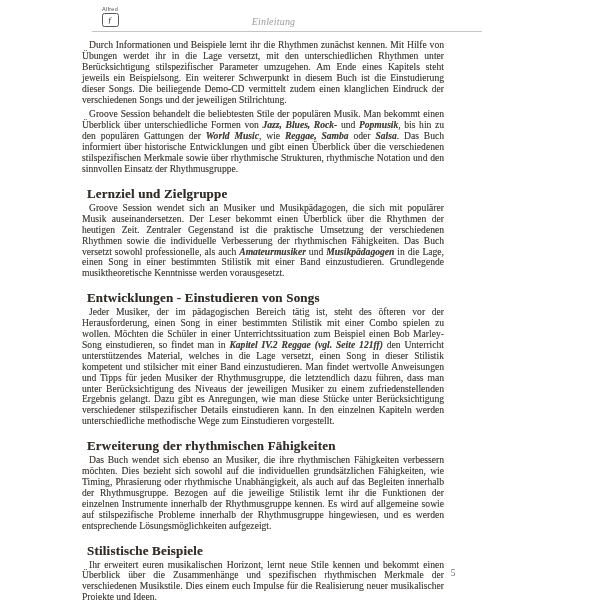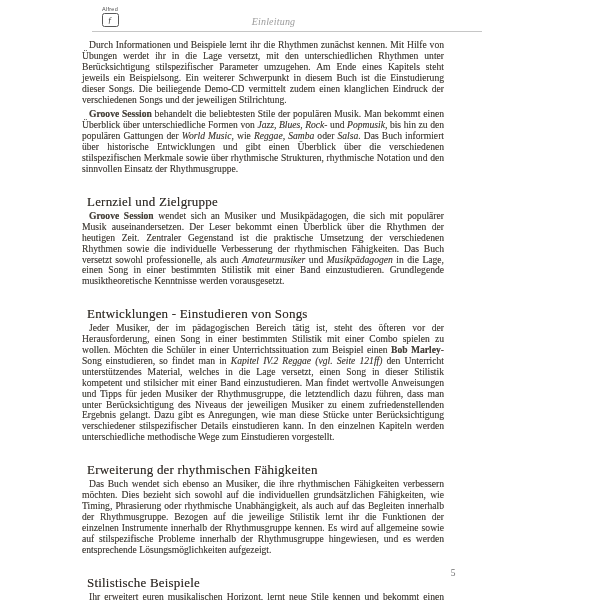--- a/index.html
+++ b/index.html
@@ -26,25 +26,25 @@
   
   .body-col{
     position:absolute;left:82px;top:40px;width:374px;
     color:#45403a;text-shadow:0 0 .4px rgba(70,64,58,.55);
   }
   .body-col p{
     margin:0 12px 4px 0;font-size:9.6px;line-height:10.9px;
     text-align:justify;text-indent:7px;
   }
   .body-col h2{
-    margin:20px 0 2px 5px;font-size:13px;line-height:14px;
-    font-weight:normal;color:#322d28;letter-spacing:.2px;
+    margin:12px 0 2px 5px;font-size:13px;line-height:14px;
+    font-weight:bold;color:#322d28;letter-spacing:.2px;
   }
-  .b{font-weight:bold;}
-  .i{font-style:italic;}
+  .b{font-weight:normal;}
+  .i{font-style:italic;font-weight:bold;}
 
   
   .page-number{
     position:absolute;left:446px;top:568px;width:14px;text-align:center;
     font-size:9.5px;color:#6f6f6f;
   }
 </style>
 </head>
 <body>
 

